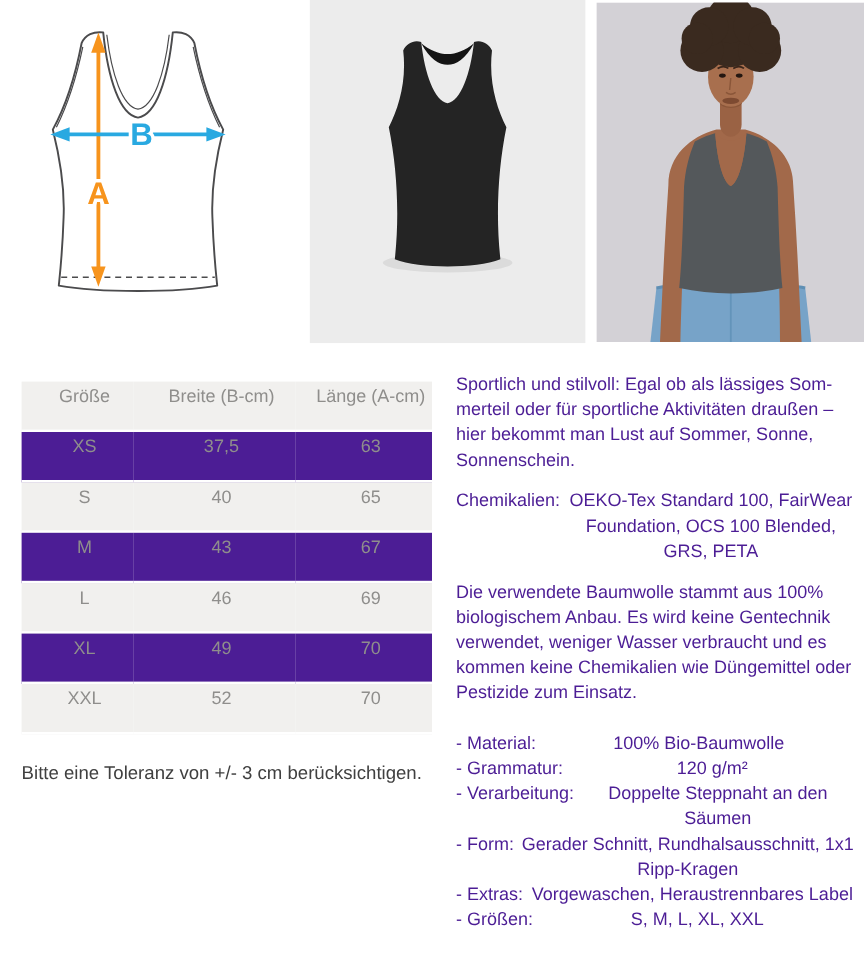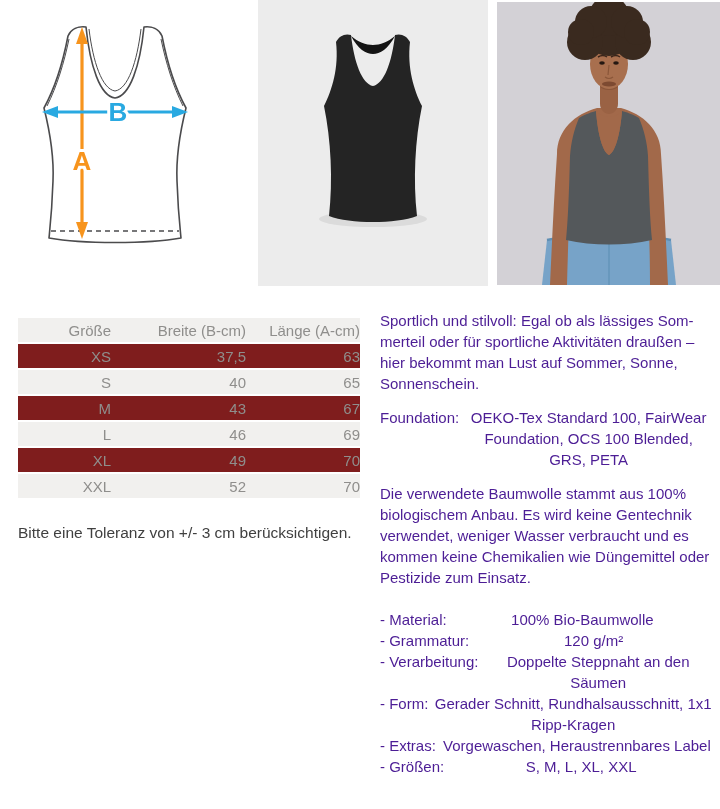--- a/index.html
+++ b/index.html
@@ -16,24 +16,24 @@
   .ab-label{font-family:"Liberation Sans",sans-serif;font-weight:bold;font-size:26px;
     paint-order:stroke;stroke:#ffffff;stroke-width:6px;stroke-linejoin:round;}
   
   .left-col{position:absolute;left:18px;top:318px;width:342px;}
   table.size-table{border-collapse:separate;border-spacing:0;width:342px;table-layout:fixed;
     font-size:15px;color:#8f8e8c;}
   table.size-table col.c1{width:93px;}
   table.size-table col.c2{width:135px;}
   table.size-table col.c3{width:114px;}
   table.size-table th, table.size-table td{
-    height:24px;padding:0 0 0 12px;text-align:right;font-weight:normal;
+    height:24px;padding:0 0 16px 12px;text-align:center;font-weight:normal;
     border-bottom:2px solid #fff;vertical-align:middle;}
   table.size-table thead th{background:#f1f0ee;}
-  table.size-table tr.odd td{background:#7f1d1d;}
+  table.size-table tr.odd td{background:#4c1d95;}
   table.size-table tr.even td{background:#f1f0ee;}
   .tolerance{margin:24px 0 0 0;font-size:15.5px;color:#404040;}
   
   .right-col{position:absolute;left:380px;top:310px;width:333px;
     font-size:15px;line-height:21px;color:#4c1d95;}
   .right-col p{margin:0 0 13px 0;}
   .hang{display:flex;align-items:flex-start;margin:0;}
   .hang .lbl{white-space:nowrap;padding-right:5px;}
   .hang .val{flex:1;text-align:center;}
   .cert-block{margin-bottom:13px;}
@@ -206,21 +206,21 @@
         </tr>
       </tbody>
     </table>
     <p class="tolerance">Bitte eine Toleranz von +/- 3 cm berücksichtigen.</p>
   </div>
 
   <div class="right-col">
     <p>Sportlich und stilvoll: Egal ob als lässiges Som­merteil oder für sportliche Aktivitäten drau­ßen – hier bekommt man Lust auf Sommer, Sonne, Sonnenschein.</p>
 
     <div class="hang cert-block">
-      <span class="lbl">Foundation:</span>
+      <span class="lbl">Chemikalien:</span>
       <span class="val">OEKO-Tex Standard 100, FairWear Foundation, OCS 100 Blended, GRS, PETA</span>
     </div>
 
     <p>Die verwendete Baumwolle stammt aus 100% biologischem Anbau. Es wird keine Gentech­nik verwendet, weniger Wasser verbraucht und es kommen keine Chemikalien wie Dün­gemittel oder Pestizide zum Einsatz.</p>
 
     <div class="details">
       <div class="hang">
         <span class="lbl">- Material:</span>
         <span class="val">100% Bio-Baumwolle</span>
       </div>

